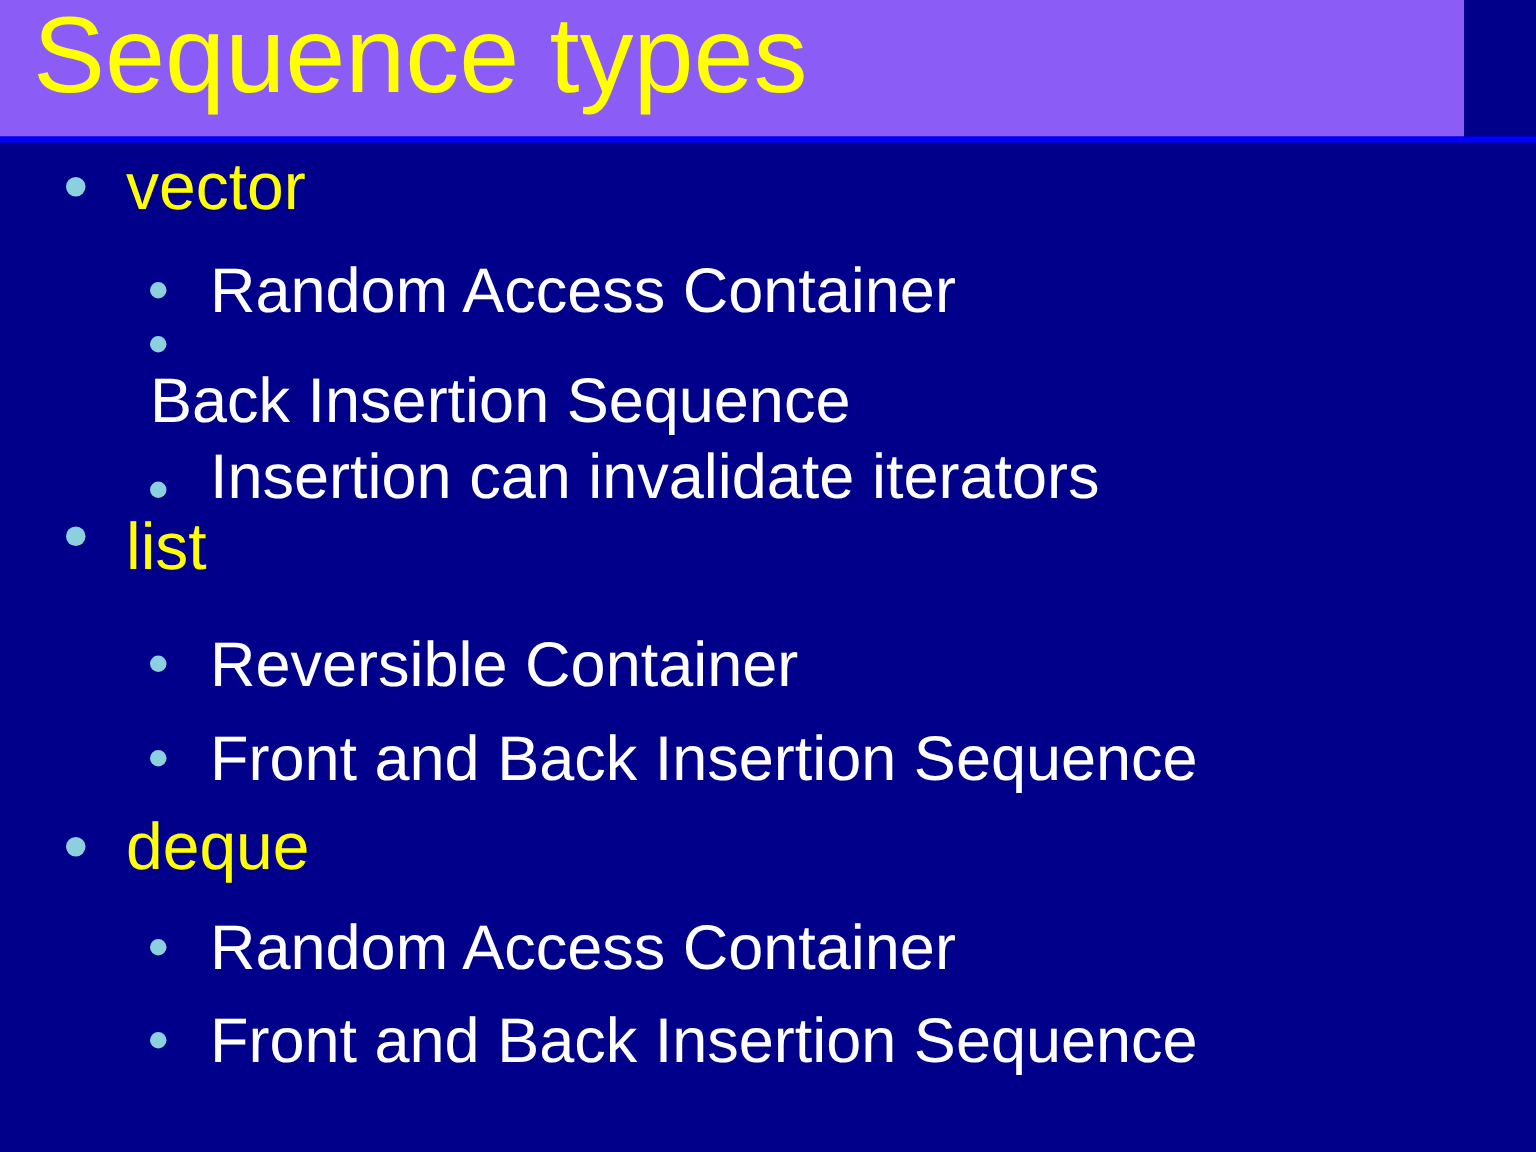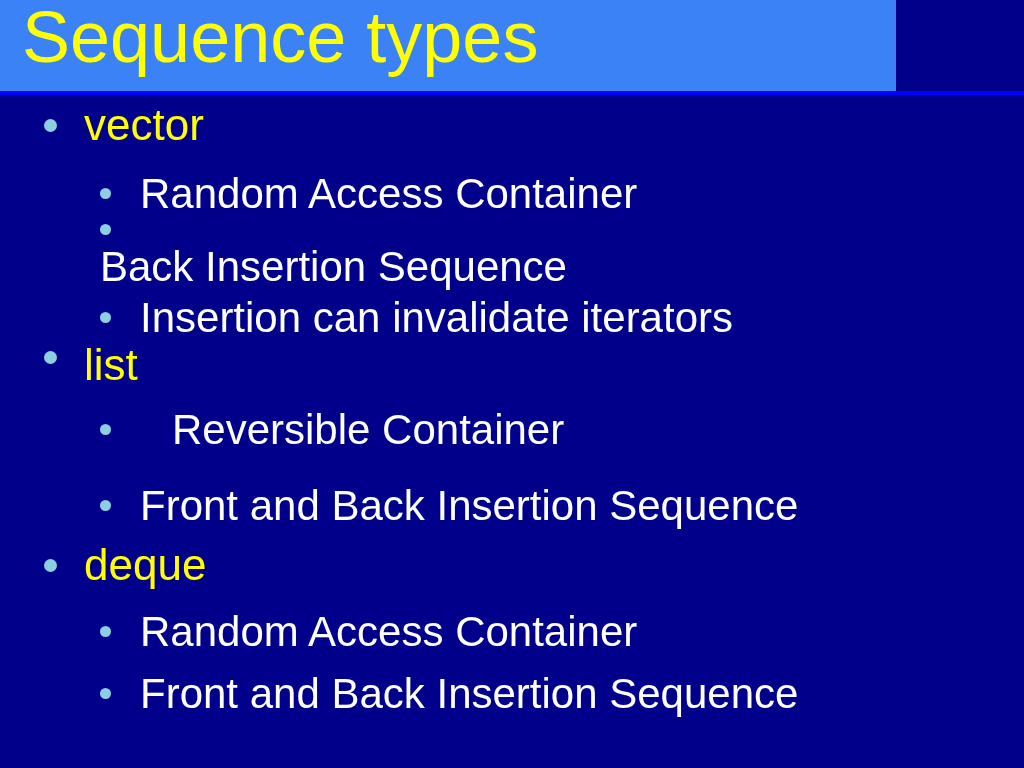--- a/index.html
+++ b/index.html
@@ -18,23 +18,23 @@
     width: 1024px;
     height: 768px;
     background: #00008B;
   }
 
   
   .title-area {
     position: absolute;
     left: 0;
     top: 0;
-    width: 896px;
+    width: 976px;
     height: 91px;
-    background: #3b82f6;
+    background: #8b5cf6;
   }
   .slide-title {
     position: absolute;
     left: 22px;
     top: -6px;
     font-size: 72px;
     line-height: 86px;
     color: #FFFF00;
     white-space: nowrap;
     letter-spacing: 0px;
@@ -115,29 +115,29 @@
         <span class="txt">vector</span>
       </div>
       <div class="bullet-row lvl2" style="top: 76px;">
         <span class="dot"></span>
         <span class="txt">Random Access Container</span>
       </div>
       <div class="bullet-row lvl2" style="top: 138px; flex-direction: column;">
         <span class="dot"></span>
         <span class="txt">Back Insertion Sequence</span>
       </div>
-      <div class="bullet-row lvl2" style="top: 200px;">
+      <div class="bullet-row lvl2" style="top: 200px; align-items: flex-end;">
         <span class="dot"></span>
         <span class="txt">Insertion can invalidate iterators</span>
       </div>
       <div class="bullet-row lvl1" style="top: 248px; align-items: center;">
         <span class="dot"></span>
         <span class="txt">list</span>
       </div>
-      <div class="bullet-row lvl2" style="top: 312px; gap: 32px;">
+      <div class="bullet-row lvl2" style="top: 325px;">
         <span class="dot"></span>
         <span class="txt">Reversible Container</span>
       </div>
       <div class="bullet-row lvl2" style="top: 388px;">
         <span class="dot"></span>
         <span class="txt">Front and Back Insertion Sequence</span>
       </div>
       <div class="bullet-row lvl1" style="top: 448px;">
         <span class="dot"></span>
         <span class="txt">deque</span>

